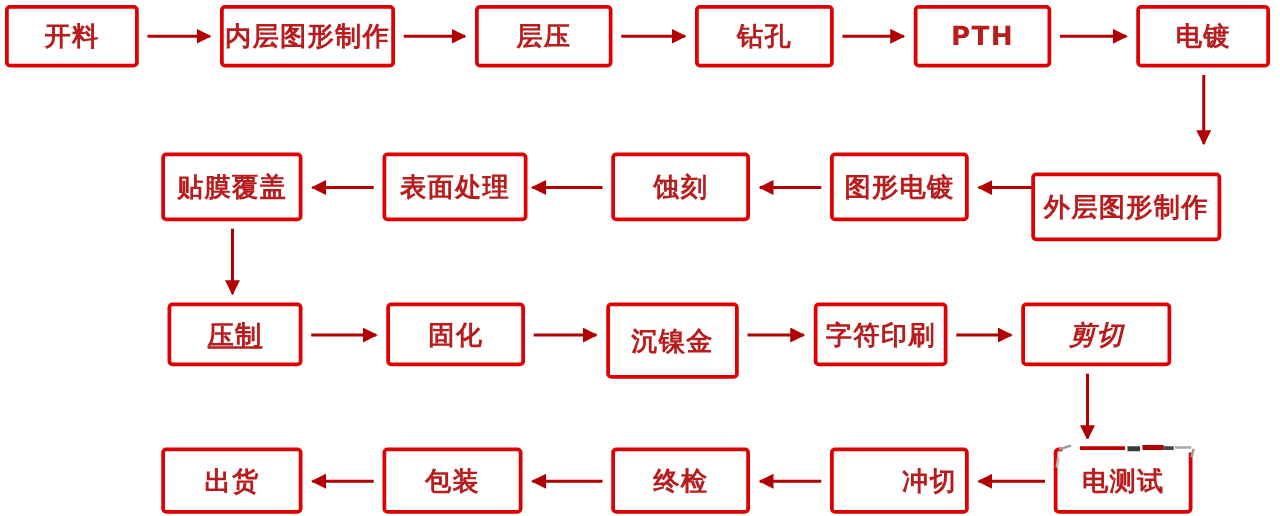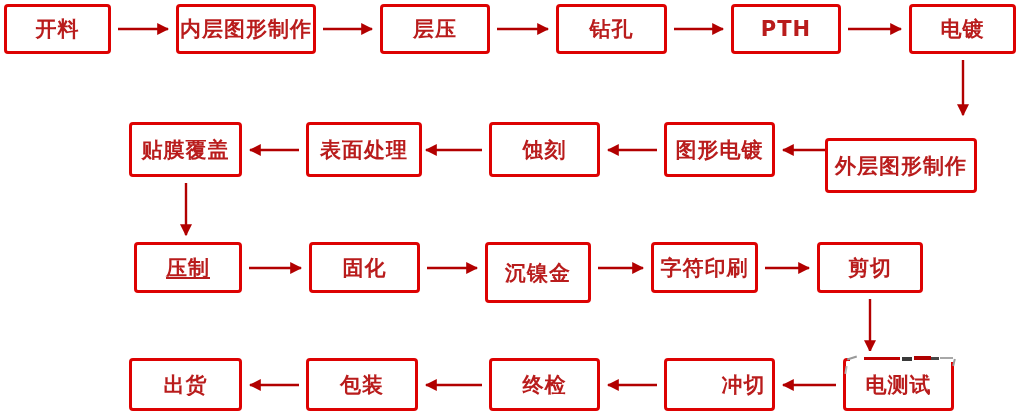--- a/index.html
+++ b/index.html
@@ -90,21 +90,21 @@
       <div class="node" style="left: 909px; top: 4px; width: 107px; height: 50px;">电镀</div>
       <div class="node" style="left: 825px; top: 122px; width: 152px; height: 55px; margin-top: 16px;">外层图形制作</div>
       <div class="node" style="left: 664px; top: 122px; width: 111px; height: 55px;">图形电镀</div>
       <div class="node" style="left: 489px; top: 122px; width: 111px; height: 55px;">蚀刻</div>
       <div class="node" style="left: 306px; top: 122px; width: 116px; height: 55px;">表面处理</div>
       <div class="node" style="left: 129px; top: 122px; width: 113px; height: 55px;">贴膜覆盖</div>
       <div class="node" style="left: 134px; top: 242px; width: 108px; height: 51px; text-decoration: underline;">压制</div>
       <div class="node" style="left: 309px; top: 242px; width: 111px; height: 51px;">固化</div>
       <div class="node" style="left: 485px; top: 242px; width: 106px; height: 61px;">沉镍金</div>
       <div class="node" style="left: 651px; top: 242px; width: 107px; height: 51px;">字符印刷</div>
-      <div class="node" style="left: 817px; top: 242px; width: 106px; height: 51px;">剪切</div>
+      <div class="node" style="left: 817px; top: 242px; width: 120px; height: 51px; font-style: italic;">剪切</div>
       <div class="node" style="left: 843px; top: 358px; width: 111px; height: 53px;">电测试</div>
       <div class="node" style="left: 664px; top: 358px; width: 111px; height: 53px; padding-left: 48px;">冲切</div>
       <div class="node" style="left: 489px; top: 358px; width: 111px; height: 53px;">终检</div>
       <div class="node" style="left: 306px; top: 358px; width: 112px; height: 53px;">包装</div>
       <div class="node" style="left: 129px; top: 358px; width: 113px; height: 53px;">出货</div>
     </div>
 
   <div class="artifact">
     <div class="wipe"></div>
     <div class="dash d1"></div>

